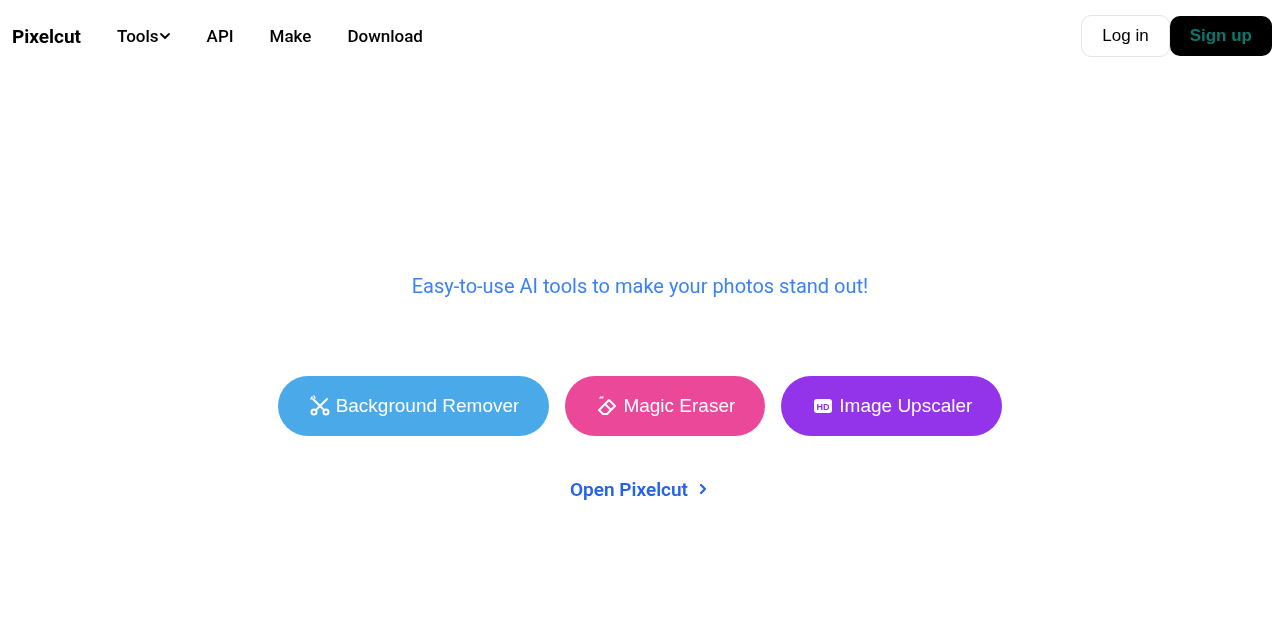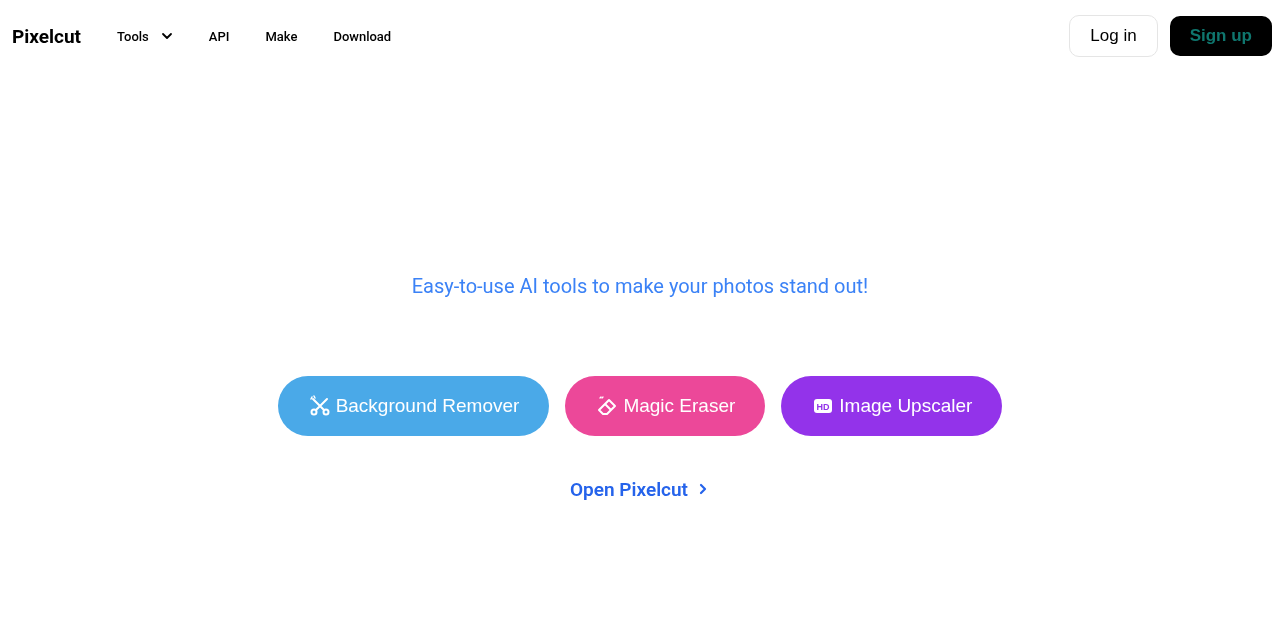--- a/index.html
+++ b/index.html
@@ -26,36 +26,35 @@
       align-items: center;
       gap: 36px;
     }
     .logo {
       font-weight: 700;
       font-size: 19px;
       color: #000;
       padding-left: 12px;
     }
     .nav-item {
-      font-size: 13px;
+      font-size: 17px;
       font-weight: 500;
       color: #000;
       cursor: pointer;
       display: flex;
       align-items: center;
-      gap: 12px;
+      gap: 0;
     }
     .chevron {
       display: inline-flex;
       align-items: center;
     }
     .nav-right {
       display: flex;
       align-items: center;
-      gap: 12px;
       padding-right: 8px;
     }
     .btn-login {
       background: #ffffff;
       border: 1px solid #e5e5e5;
       border-radius: 10px;
       padding: 10px 20px;
       font-size: 17px;
       font-weight: 500;
       color: #000;

